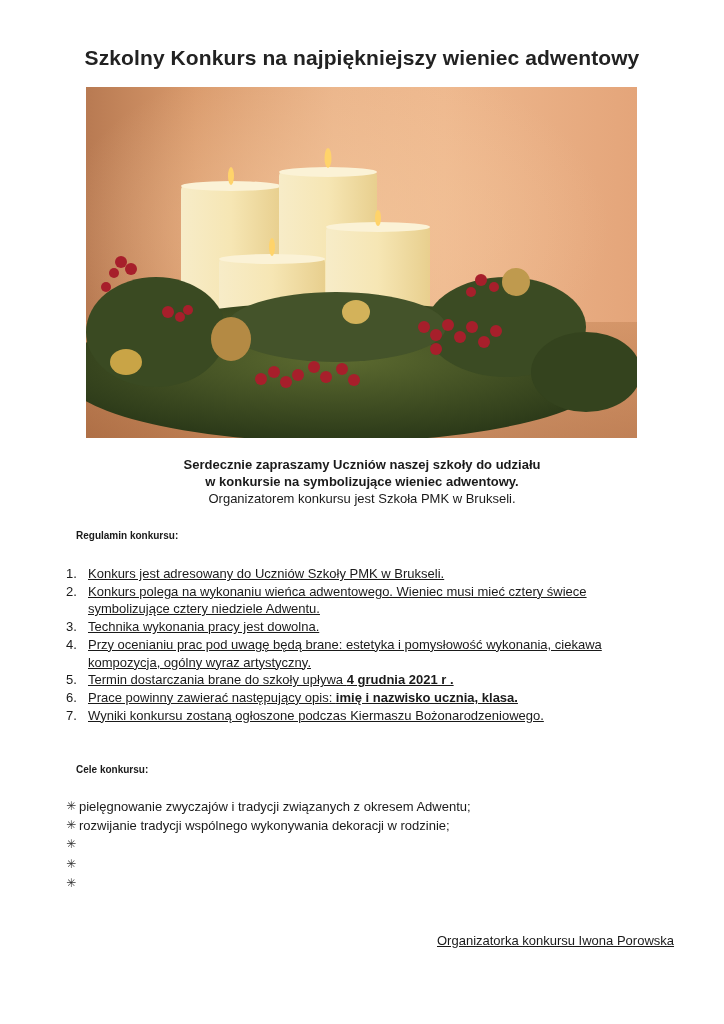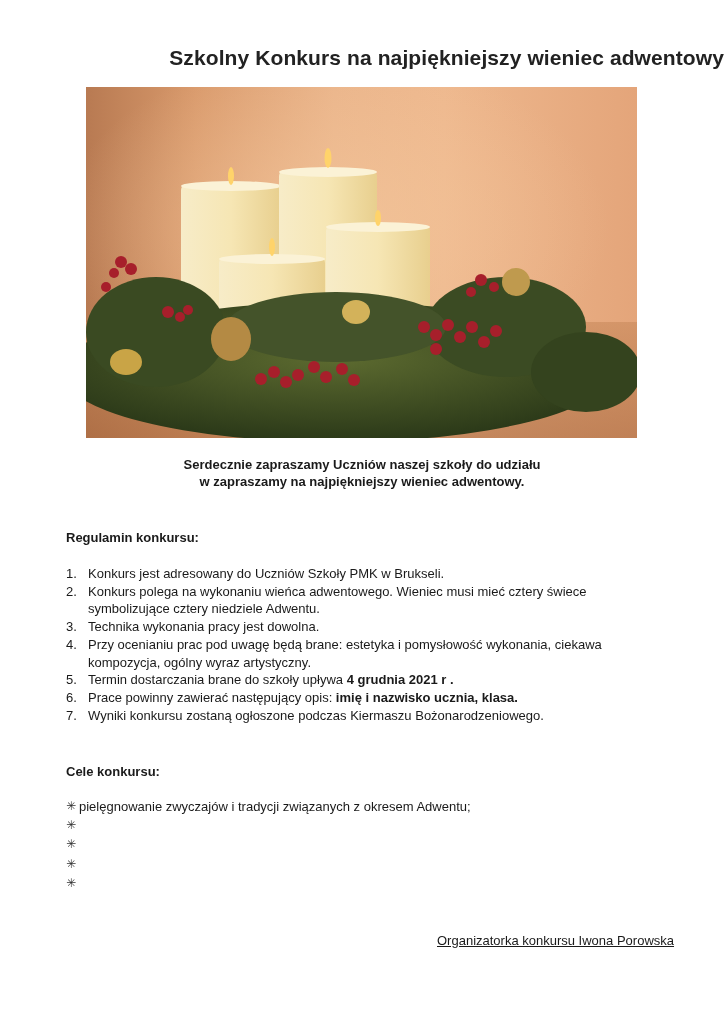--- a/index.html
+++ b/index.html
@@ -1,45 +1,45 @@
 <!DOCTYPE html>
 <html><head>
   <meta charset="utf-8">
   <style>
     * { box-sizing: border-box; margin: 0; padding: 0; }
     html, body { width: 724px; height: 1024px; background: #ffffff; overflow: hidden; }
     body { position: relative; font-family: "Liberation Sans", "DejaVu Sans", sans-serif; color: #1a1a1a; }
 
     .title {
       position: absolute; left: 0; top: 46px; width: 724px;
-      text-align: right; font-size: 21px; font-weight: bold; color: #222;
+      text-align: center; font-size: 21px; font-weight: bold; color: #222;
       letter-spacing: 0.1px;
     }
 
     .photo {
       position: absolute; left: 86px; top: 87px; width: 551px; height: 351px;
       overflow: hidden;
       background: linear-gradient(90deg, #b87a52 0%, #d99a6c 20%, #eab48a 45%, #eeb88e 65%, #e4a57a 100%);
     }
     .photo svg { position: absolute; left: 0; top: 0; width: 100%; height: 100%; }
 
     .intro {
       position: absolute; left: 0; top: 456px; width: 724px; text-align: center;
       font-size: 13px; line-height: 17px;
     }
     .intro .b { font-weight: bold; }
 
     .section-heading {
-      position: absolute; left: 66px; font-size: 13px; font-weight: bold;
+      position: absolute; left: 76px; font-size: 10px; font-weight: bold;
     }
 
     .rules { position: absolute; left: 66px; top: 565px; width: 600px; font-size: 13px; line-height: 17.7px; }
     .rule { display: flex; }
     .rule .num { width: 22px; flex: none; }
-    .rule .txt { flex: 1; }
+    .rule .txt { flex: 1; text-decoration: underline; }
     .rule .txt b { font-weight: bold; }
 
     .goals { position: absolute; left: 66px; top: 797px; width: 600px; font-size: 13px; line-height: 19.2px; }
     .goal { display: flex; }
     .goal .star { width: 13px; flex: none; color: #333; font-size: 12px; }
 
     .signature {
       position: absolute; left: 437px; top: 933px; font-size: 13px; text-decoration: underline;
     }
   </style>
@@ -123,21 +123,22 @@
         <circle cx="350" cy="262" r="6"></circle>
       <circle cx="395" cy="193" r="6"></circle>
         <circle cx="408" cy="200" r="5"></circle>
         <circle cx="385" cy="205" r="5"></circle>
     </g>
   </svg>
 </div>
 
 <div class="intro">
   <div class="b">Serdecznie zapraszamy Uczniów naszej szkoły do udziału</div>
-  <div class="b">w zapraszamy na najpiękniejszy wieniec adwentowy.</div>
+  <div class="b">w konkursie na symbolizujące wieniec adwentowy.</div>
+  <div>Organizatorem konkursu jest Szkoła PMK w Brukseli.</div>
 </div>
 
 <div class="section-heading" style="top:530px;">Regulamin konkursu:</div>
 
 <div class="rules">
   <div class="rule">
     <span class="num">1.</span>
     <span class="txt">Konkurs jest adresowany do Uczniów Szkoły PMK w Brukseli.</span>
   </div>
   <div class="rule">
@@ -168,20 +169,21 @@
 
 <div class="section-heading" style="top:764px;">Cele konkursu:</div>
 
 <div class="goals">
   <div class="goal">
     <span class="star">✳</span>
     <span>pielęgnowanie zwyczajów i tradycji związanych z okresem Adwentu;</span>
   </div>
   <div class="goal">
     <span class="star">✳</span>
+    <span>rozwijanie tradycji wspólnego wykonywania dekoracji w rodzinie;</span>
   </div>
   <div class="goal">
     <span class="star">✳</span>
   </div>
   <div class="goal">
     <span class="star">✳</span>
   </div>
   <div class="goal">
     <span class="star">✳</span>
   </div>

